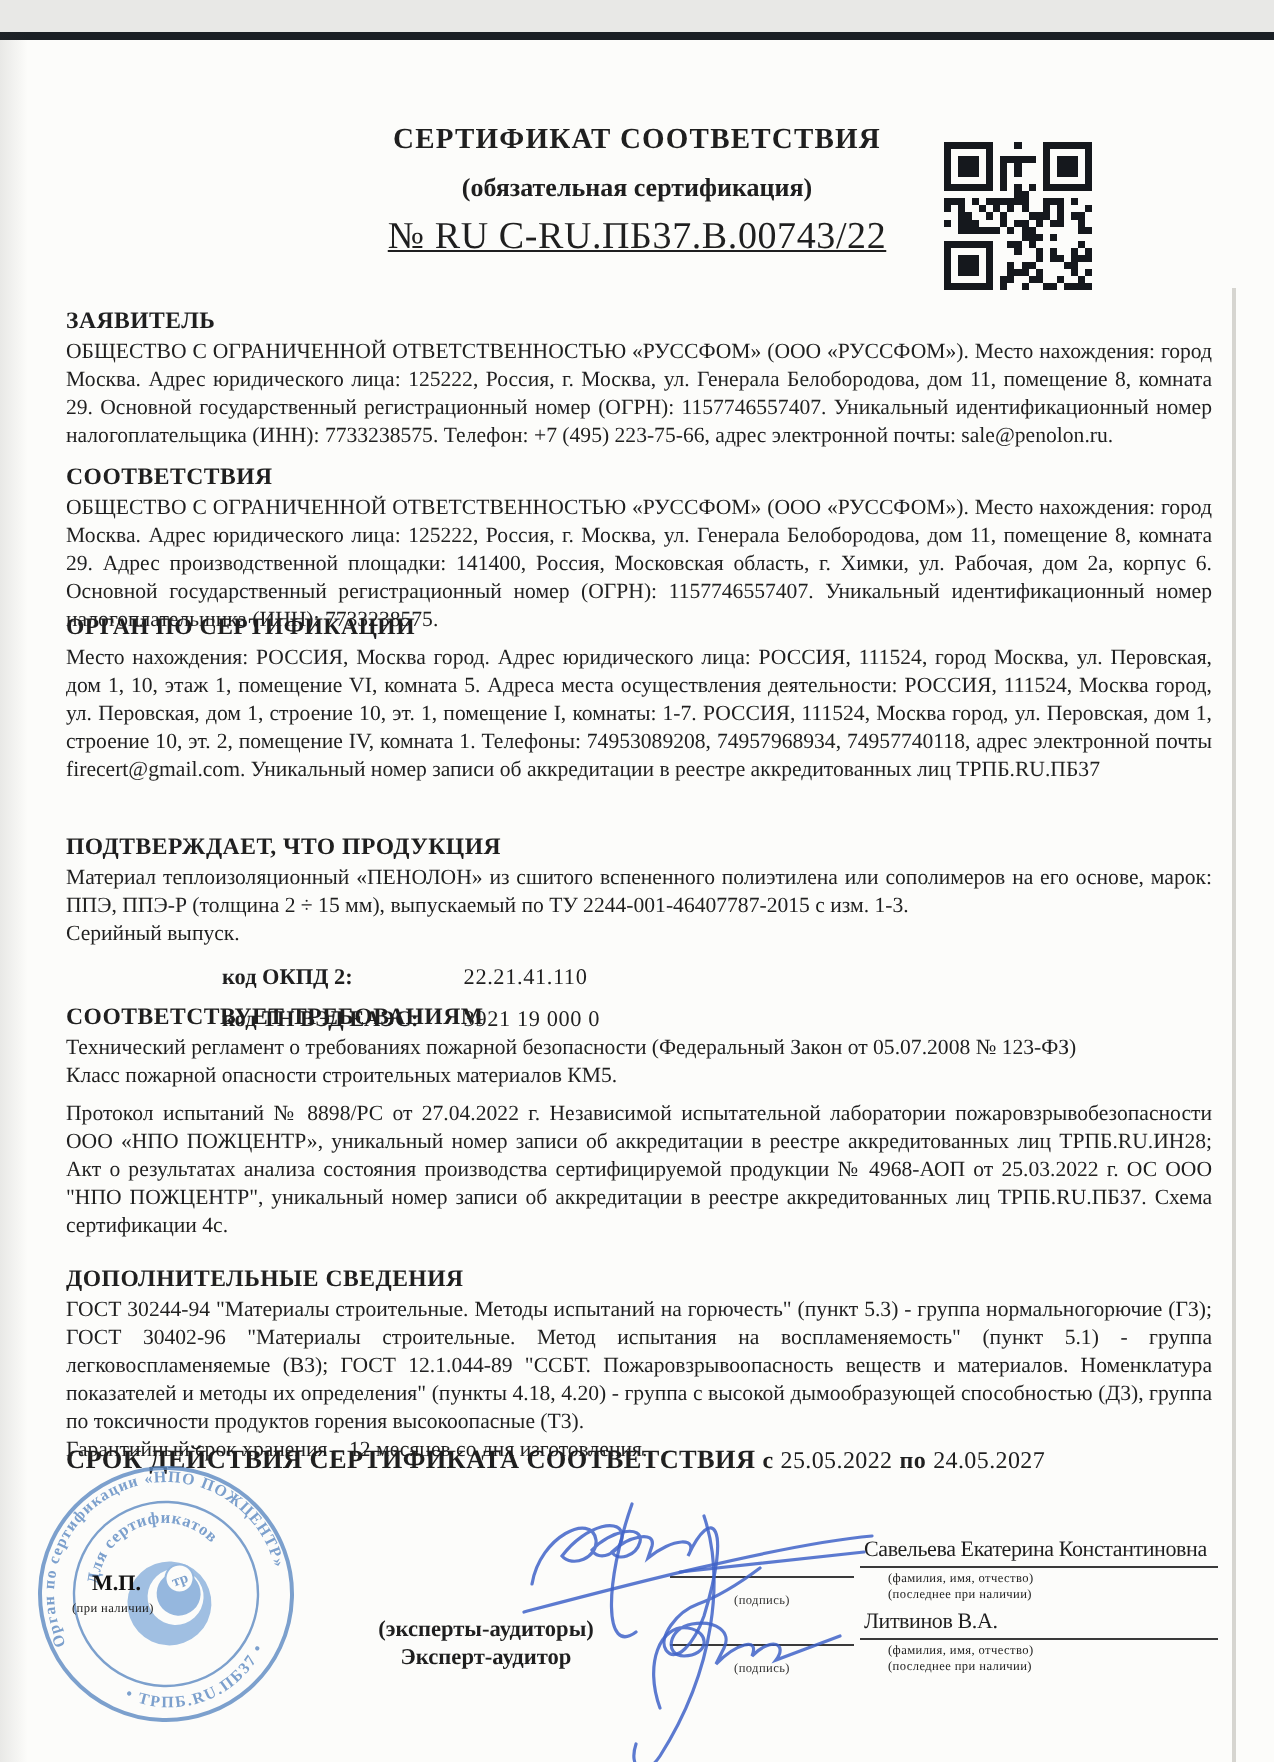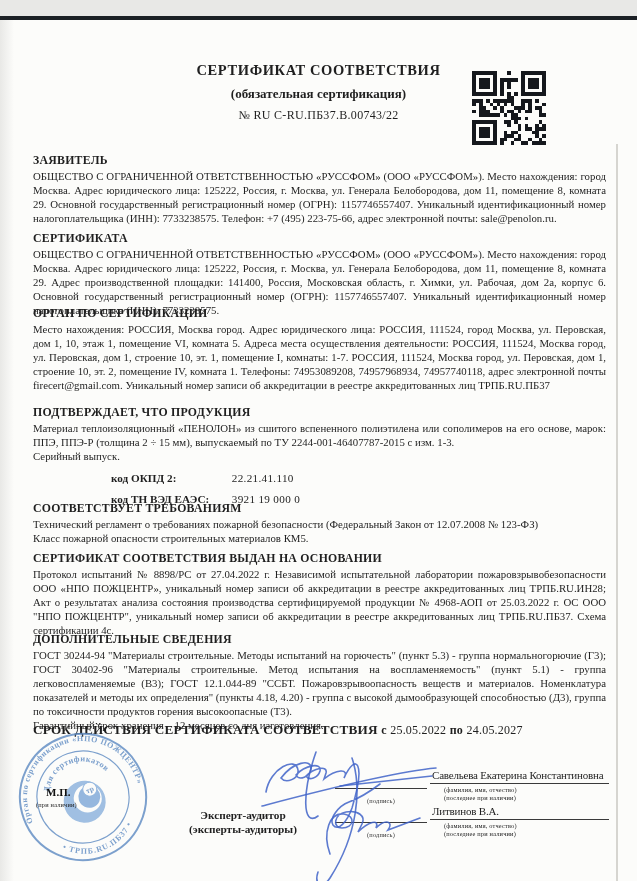--- a/index.html
+++ b/index.html
@@ -9,35 +9,35 @@
     font-family:"Liberation Serif", serif; color:#1f1f1f;
   }
   .edge-top{position:absolute;left:0;top:0;width:637px;height:4px;background:#1b2025;}
   .edge-left{position:absolute;left:0;top:0;width:14px;height:881px;
     background:linear-gradient(to right, rgba(60,60,55,.10), rgba(0,0,0,0));}
   .edge-right{position:absolute;left:616px;top:128px;width:2px;height:753px;background:#c9c8c2;opacity:.75;}
 
   .title-block{position:absolute;left:0;top:46px;width:637px;text-align:center;}
   .doc-title{font-size:14.5px;font-weight:bold;letter-spacing:.6px;margin:0;}
   .doc-subtitle{font-size:13px;font-weight:bold;margin:7px 0 0;}
-  .doc-number{font-size:12px;margin:6px 0 0;letter-spacing:.3px;}
+  .doc-number{font-size:19px;margin:6px 0 0;letter-spacing:.3px;text-decoration:underline;}
 
   .qr{position:absolute;left:472px;top:55px;width:74px;height:74px;}
   .qr svg{width:100%;height:100%;shape-rendering:crispEdges;}
   .qr rect{fill:#15181d;}
 
   .sec{position:absolute;left:33px;width:573px;}
   .shead{font-size:11.8px;font-weight:bold;letter-spacing:.25px;margin:0 0 2px;}
   .pbody{font-size:10.8px;line-height:13.9px;text-align:justify;margin:0;}
   .pline{font-size:10.8px;line-height:13.9px;margin:0;}
 
   #sec-applicant{top:137px;}
   #sec-manufacturer{top:215px;}
   #sec-certbody{top:290px;}
-  #sec-product{top:389px;}
+  #sec-product{top:400px;}
   #sec-requirements{top:485px;}
   #sec-basis{top:535px;}
   #sec-additional{top:616px;}
   #sec-validity{top:706px;}
 
   .code-row{margin:8px 0 0 78px;font-size:11.2px;line-height:13px;font-family:Liberation Serif, serif;}
   .code-label{font-weight:bold;display:inline-block;width:118px;}
   .code-value{letter-spacing:.3px;}
 
   .validity-line{font-size:13.2px;font-weight:bold;letter-spacing:.2px;white-space:nowrap;}
@@ -304,21 +304,21 @@
         <rect x="20" y="20" width="1" height="1"></rect>
       </svg>
   </div>
 
   <div class="sec" id="sec-applicant">
     <div class="shead">ЗАЯВИТЕЛЬ</div>
     <p class="pbody">ОБЩЕСТВО С ОГРАНИЧЕННОЙ ОТВЕТСТВЕННОСТЬЮ «РУССФОМ» (ООО «РУССФОМ»). Место нахождения: город Москва. Адрес юридического лица: 125222, Россия, г. Москва, ул. Генерала Белобородова, дом 11, помещение 8, комната 29. Основной государственный регистрационный номер (ОГРН): 1157746557407. Уникальный идентификационный номер налогоплательщика (ИНН): 7733238575. Телефон: +7 (495) 223-75-66, адрес электронной почты: sale@penolon.ru.</p>
   </div>
 
   <div class="sec" id="sec-manufacturer">
-    <div class="shead">СЕРТИФИКАТА</div>
+    <div class="shead">СООТВЕТСТВИЯ</div>
     <p class="pbody">ОБЩЕСТВО С ОГРАНИЧЕННОЙ ОТВЕТСТВЕННОСТЬЮ «РУССФОМ» (ООО «РУССФОМ»). Место нахождения: город Москва. Адрес юридического лица: 125222, Россия, г. Москва, ул. Генерала Белобородова, дом 11, помещение 8, комната 29. Адрес производственной площадки: 141400, Россия, Московская область, г. Химки, ул. Рабочая, дом 2а, корпус 6. Основной государственный регистрационный номер (ОГРН): 1157746557407. Уникальный идентификационный номер налогоплательщика (ИНН): 7733238575.</p>
   </div>
 
   <div class="sec" id="sec-certbody">
     <div class="shead">ОРГАН ПО СЕРТИФИКАЦИИ</div>
     <p class="pbody">Место нахождения: РОССИЯ, Москва город. Адрес юридического лица: РОССИЯ, 111524, город Москва, ул. Перовская, дом 1, 10, этаж 1, помещение VI, комната 5. Адреса места осуществления деятельности: РОССИЯ, 111524, Москва город, ул. Перовская, дом 1, строение 10, эт. 1, помещение I, комнаты: 1-7. РОССИЯ, 111524, Москва город, ул. Перовская, дом 1, строение 10, эт. 2, помещение IV, комната 1. Телефоны: 74953089208, 74957968934, 74957740118, адрес электронной почты firecert@gmail.com. Уникальный номер записи об аккредитации в реестре аккредитованных лиц ТРПБ.RU.ПБ37</p>
   </div>
 
   <div class="sec" id="sec-product">
     <div class="shead">ПОДТВЕРЖДАЕТ, ЧТО ПРОДУКЦИЯ</div>
@@ -329,26 +329,25 @@
       <span class="code-value">22.21.41.110</span>
     </div>
     <div class="code-row">
       <span class="code-label">код ТН ВЭД ЕАЭС:</span>
       <span class="code-value">3921 19 000 0</span>
     </div>
   </div>
 
   <div class="sec" id="sec-requirements">
     <div class="shead">СООТВЕТСТВУЕТ ТРЕБОВАНИЯМ</div>
-    <p class="pline">Технический регламент о требованиях пожарной безопасности (Федеральный Закон от 12.07.2008 № 123-ФЗ)</p>
+    <p class="pline">Технический регламент о требованиях пожарной безопасности (Федеральный Закон от 05.07.2008 № 123-ФЗ)</p>
     <p class="pline">Класс пожарной опасности строительных материалов КМ5.</p>
   </div>
 
   <div class="sec" id="sec-basis">
-    <div class="shead">СЕРТИФИКАТ СООТВЕТСТВИЯ ВЫДАН НА ОСНОВАНИИ</div>
     <p class="pbody">Протокол испытаний № 8898/РС от 27.04.2022 г. Независимой испытательной лаборатории пожаровзрывобезопасности ООО «НПО ПОЖЦЕНТР», уникальный номер записи об аккредитации в реестре аккредитованных лиц ТРПБ.RU.ИН28; Акт о результатах анализа состояния производства сертифицируемой продукции № 4968-АОП от 25.03.2022 г. ОС ООО "НПО ПОЖЦЕНТР", уникальный номер записи об аккредитации в реестре аккредитованных лиц ТРПБ.RU.ПБ37. Схема сертификации 4с.</p>
   </div>
 
   <div class="sec" id="sec-additional">
     <div class="shead">ДОПОЛНИТЕЛЬНЫЕ СВЕДЕНИЯ</div>
     <p class="pbody">ГОСТ 30244-94 "Материалы строительные. Методы испытаний на горючесть" (пункт 5.3) - группа нормальногорючие (Г3); ГОСТ 30402-96 "Материалы строительные. Метод испытания на воспламеняемость" (пункт 5.1) - группа легковоспламеняемые (В3); ГОСТ 12.1.044-89 "ССБТ. Пожаровзрывоопасность веществ и материалов. Номенклатура показателей и методы их определения" (пункты 4.18, 4.20) - группа с высокой дымообразующей способностью (Д3), группа по токсичности продуктов горения высокоопасные (Т3).</p>
     <p class="pline">Гарантийный срок хранения – 12 месяцев со дня изготовления.</p>
   </div>
 
   <div class="sec" id="sec-validity">
@@ -386,22 +385,22 @@
           <text x="9" y="-7" font-size="7.5" font-weight="bold" fill="#5d8ac2" text-anchor="middle">тр</text>
         </g>
       </g>
     </svg>
   </div>
 
   <div class="mp">М.П.</div>
   <div class="mp-note">(при наличии)</div>
 
   <div class="roles2">
+    <div>(эксперты-аудиторы)</div>
     <div>Эксперт-аудитор</div>
-    <div>(эксперты-аудиторы)</div>
   </div>
 
   <div class="sigline" id="sigline1">
     <span class="sign-note">(подпись)</span>
   </div>
   <div class="sigline" id="sigline2">
     <span class="sign-note">(подпись)</span>
   </div>
 
   <div class="namebox" id="name1">

